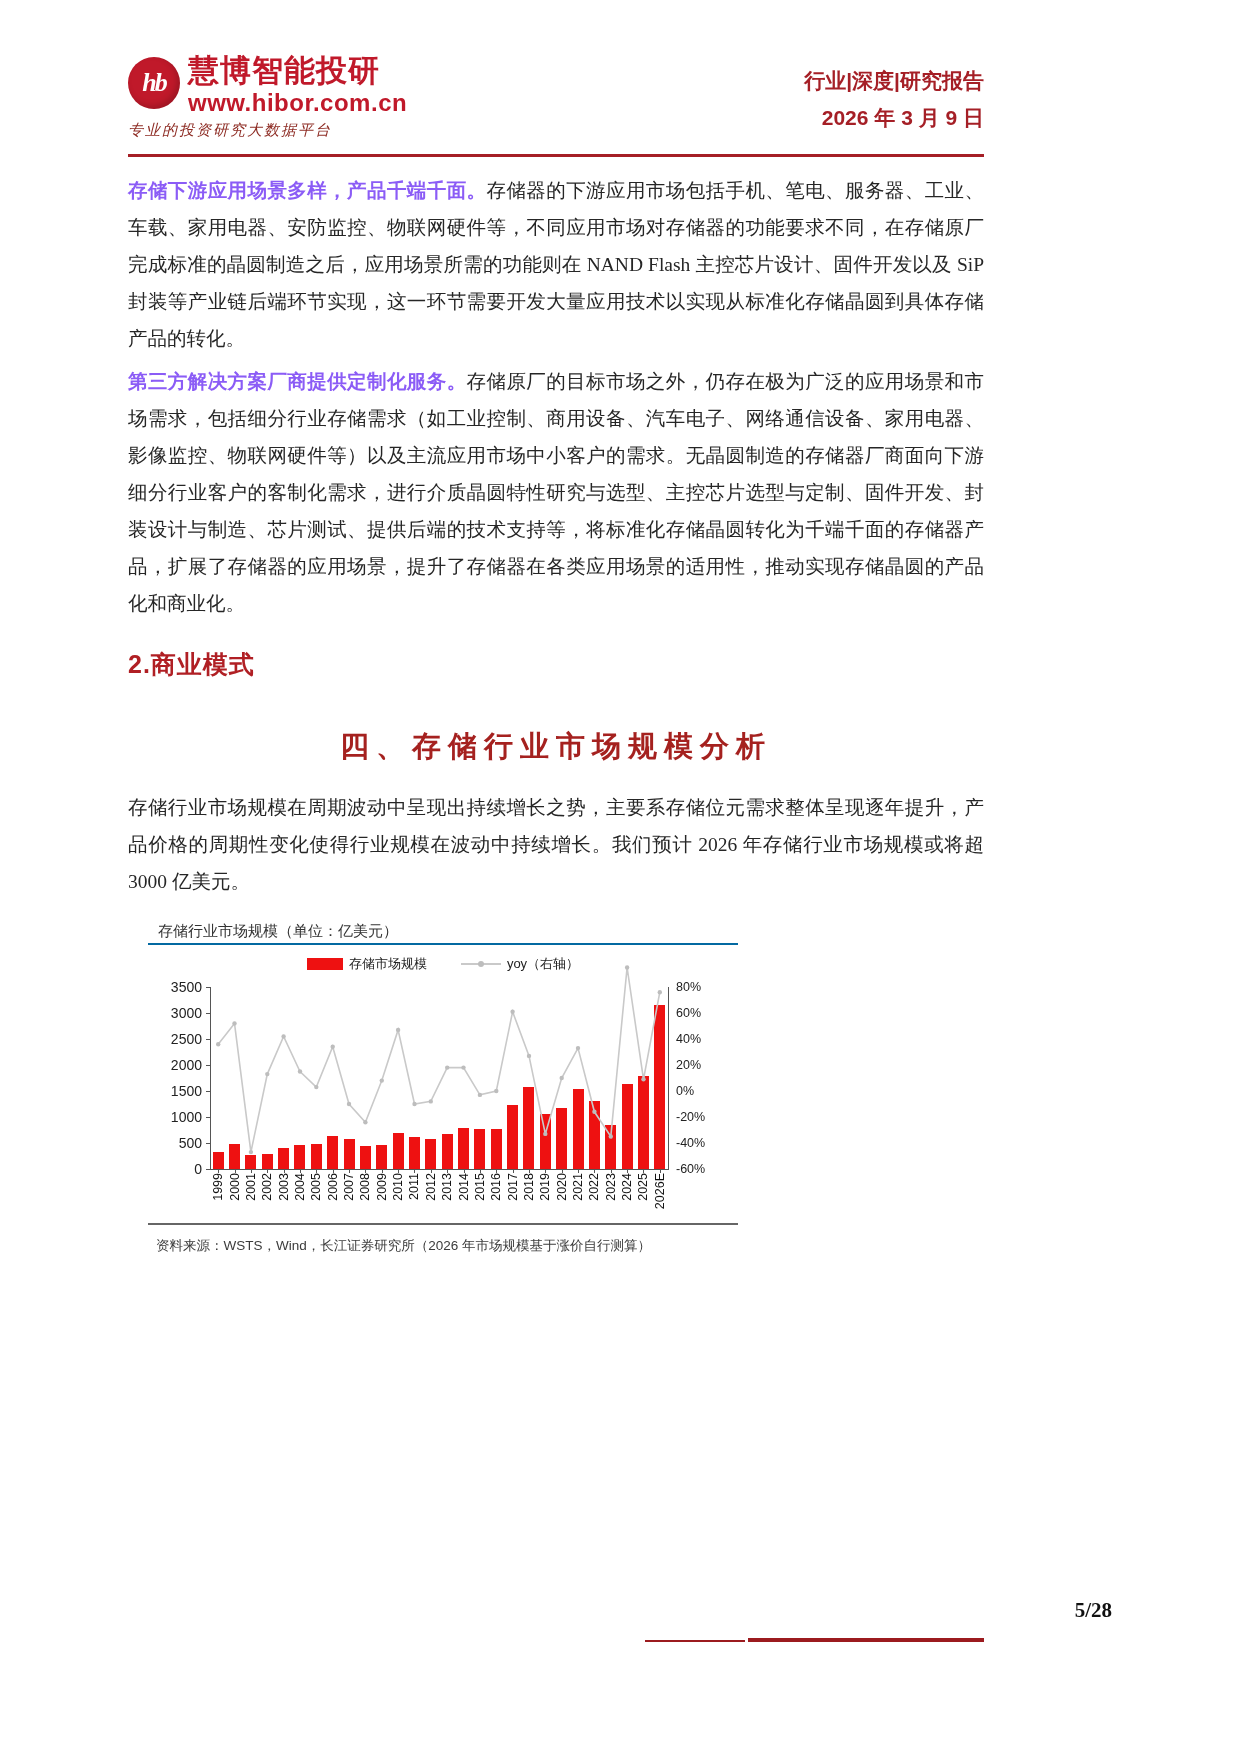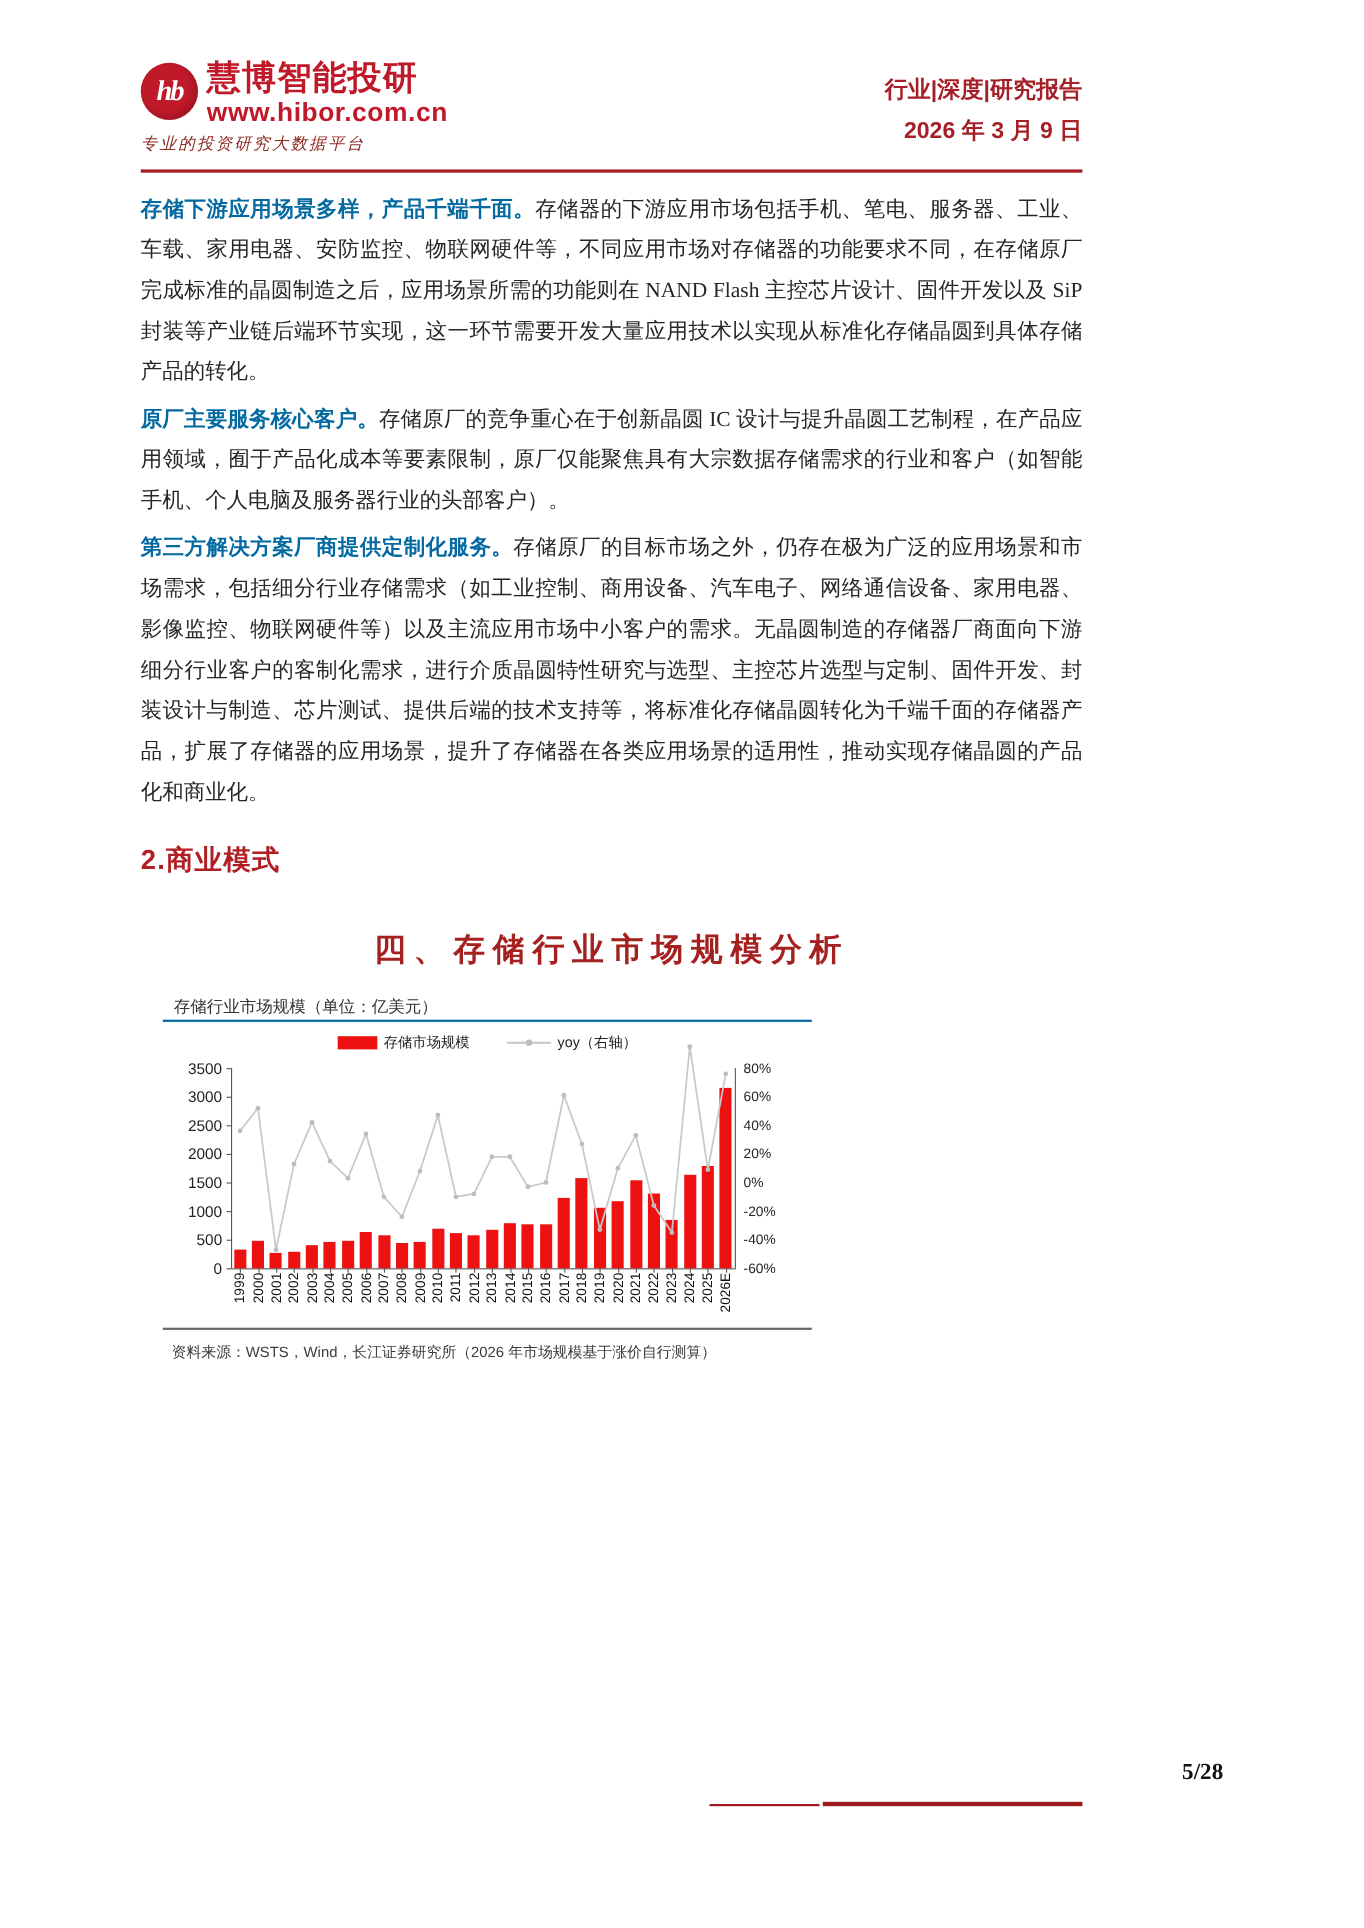--- a/index.html
+++ b/index.html
@@ -67,21 +67,21 @@
   
   .content { position:absolute; left:128px; top:172px; width:856px; }
   p.para {
     margin:0 0 6px 0;
     font-size:19.5px;
     line-height:37px;
     text-align:justify;
     text-justify:inter-ideograph;
     color:#262626;
   }
-  p.para b { color:#0369a1; font-weight:bold; }
+  p.para b { color:#8b5cf6; font-weight:bold; }
 
   h3.sub-red {
     margin:26px 0 14px 0;
     font-family:"Liberation Sans", sans-serif;
     font-weight:bold;
     font-size:25px;
     color:#b01f24;
     letter-spacing:1px;
   }
   h2.sec-red {
@@ -205,30 +205,30 @@
       <div class="hdr-line1">行业|深度|研究报告</div>
       <div class="hdr-line2">2026 年 3 月 9 日</div>
     </div>
   </div>
   <div class="header-rule"></div>
 
   <div class="content">
 
     <p class="para"><b>存储下游应用场景多样，产品千端千面。</b><span>存储器的下游应用市场包括手机、笔电、服务器、工业、车载、家用电器、安防监控、物联网硬件等，不同应用市场对存储器的功能要求不同，在存储原厂完成标准的晶圆制造之后，应用场景所需的功能则在 NAND Flash 主控芯片设计、固件开发以及 SiP 封装等产业链后端环节实现，这一环节需要开发大量应用技术以实现从标准化存储晶圆到具体存储产品的转化。</span></p>
 
-    <p class="para"><b>原厂主要服务核心客户。</b><span>存储原厂的竞争重心在于创新晶圆 IC 设计与提升晶圆工艺制程，在产品应用领域，囿于产品化成本等要素限制，原厂仅能聚焦具有大宗数据存储需求的行业和客户（如智能手机、个人电脑及服务器行业的头部客户）。</span></p>
 
     <p class="para"><b>第三方解决方案厂商提供定制化服务。</b><span>存储原厂的目标市场之外，仍存在极为广泛的应用场景和市场需求，包括细分行业存储需求（如工业控制、商用设备、汽车电子、网络通信设备、家用电器、影像监控、物联网硬件等）以及主流应用市场中小客户的需求。无晶圆制造的存储器厂商面向下游细分行业客户的客制化需求，进行介质晶圆特性研究与选型、主控芯片选型与定制、固件开发、封装设计与制造、芯片测试、提供后端的技术支持等，将标准化存储晶圆转化为千端千面的存储器产品，扩展了存储器的应用场景，提升了存储器在各类应用场景的适用性，推动实现存储晶圆的产品化和商业化。</span></p>
 
     <h3 class="sub-red">2.商业模式</h3>
 
 
     <h2 class="sec-red">四、存储行业市场规模分析</h2>
 
 
+    <p class="para">存储行业市场规模在周期波动中呈现出持续增长之势，主要系存储位元需求整体呈现逐年提升，产品价格的周期性变化使得行业规模在波动中持续增长。我们预计 2026 年存储行业市场规模或将超 3000 亿美元。</p>
 
     <div class="figure">
       <div class="fig-title">存储行业市场规模（单位：亿美元）</div>
       <div class="fig-box">
         <div class="chart">
           <div class="legend">
             <div class="item">
               <span class="swatch-bar"></span>
               <span>存储市场规模</span>
             </div>

